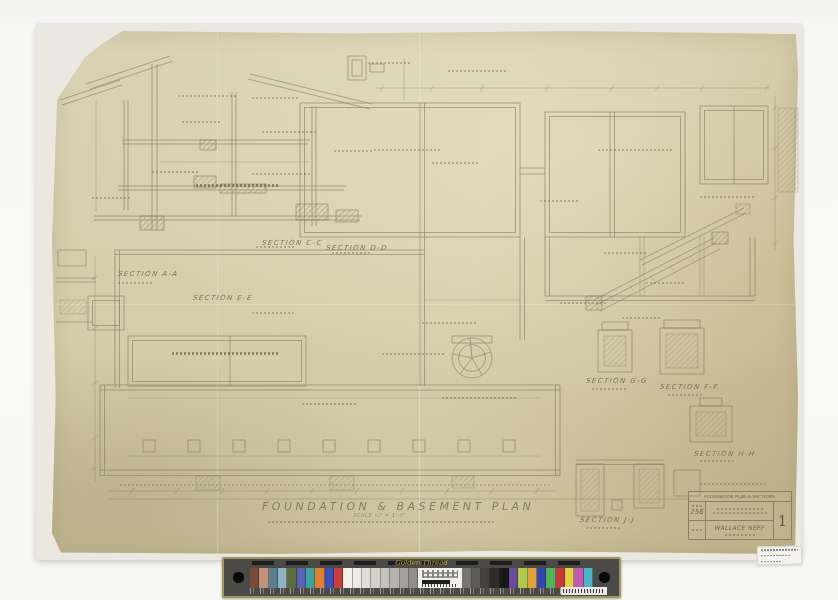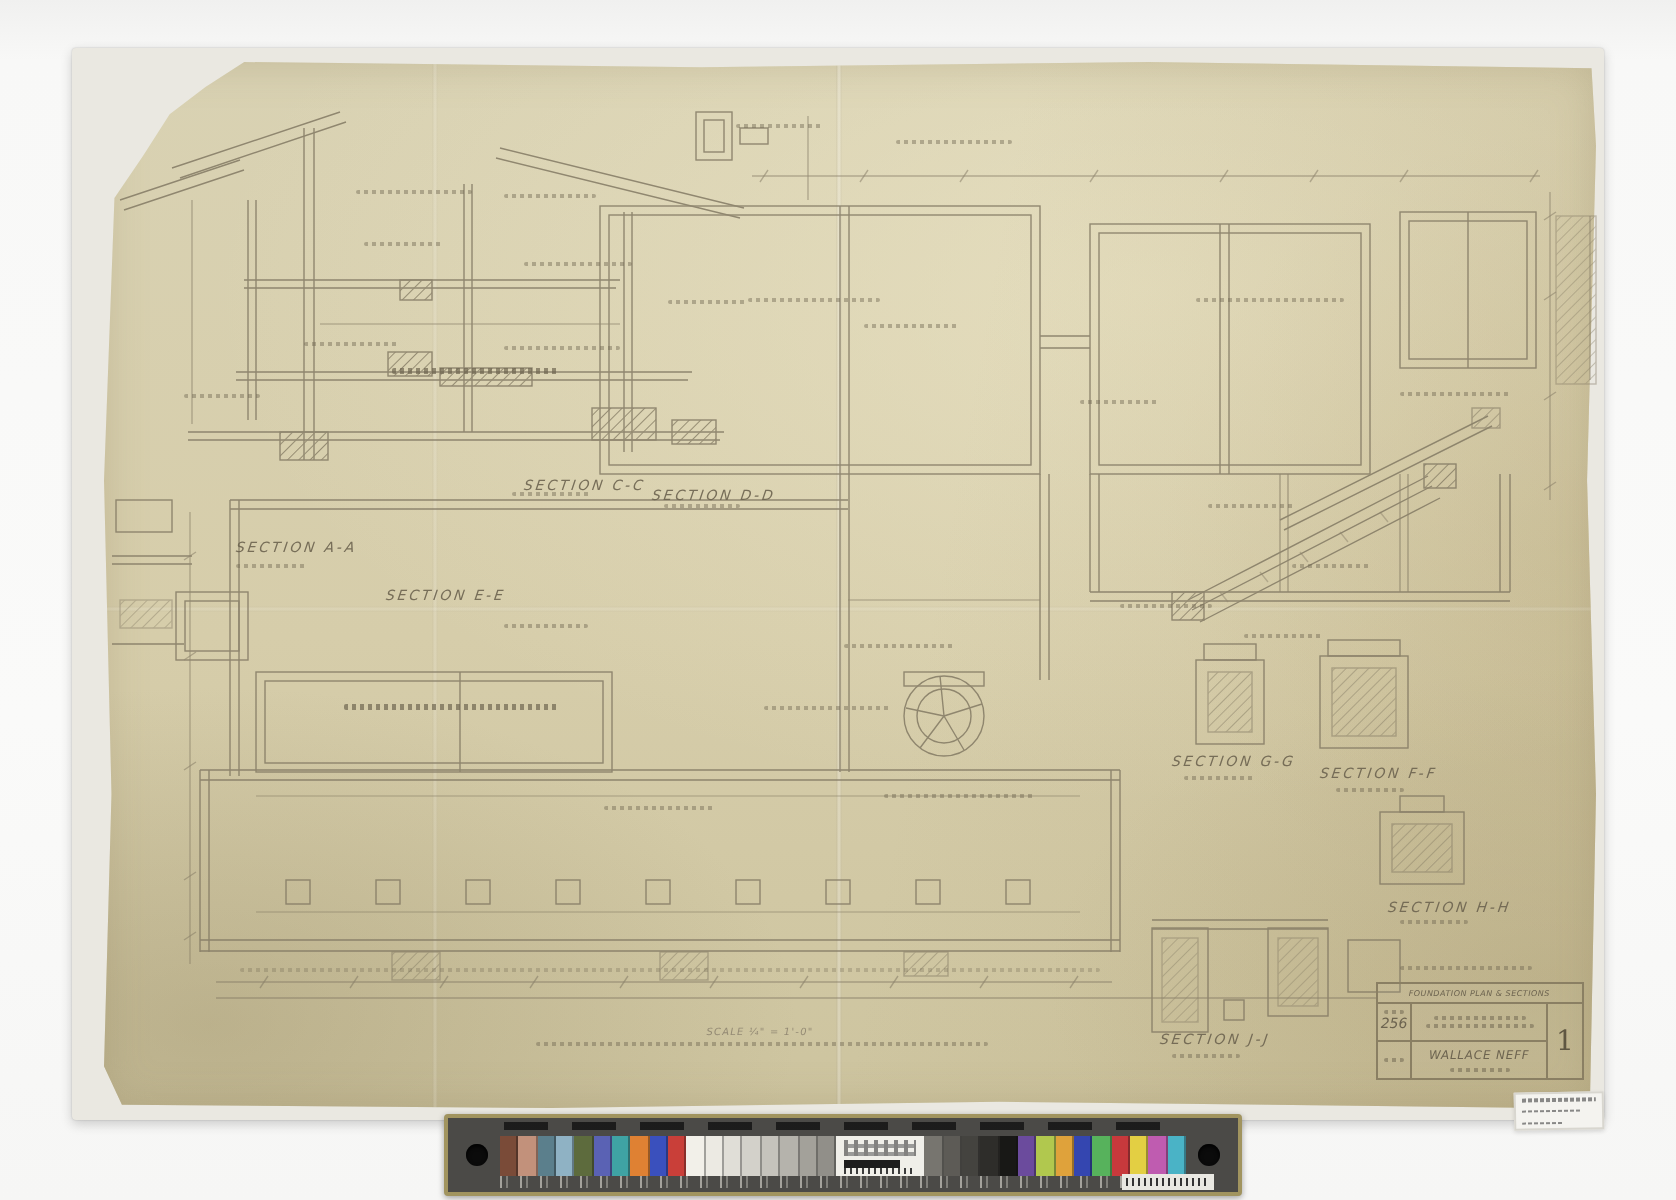--- a/index.html
+++ b/index.html
@@ -268,20 +268,21 @@
 
   <span class="slabel" style="left:118px; top:270px;">SECTION A-A</span>
   <span class="slabel" style="left:193px; top:294px;">SECTION E-E</span>
   <span class="slabel" style="left:262px; top:239px;">SECTION C-C</span>
   <span class="slabel" style="left:326px; top:244px;">SECTION D-D</span>
   <span class="slabel" style="left:586px; top:377px;">SECTION G-G</span>
   <span class="slabel" style="left:660px; top:383px;">SECTION F-F</span>
   <span class="slabel" style="left:694px; top:450px;">SECTION H-H</span>
   <span class="slabel" style="left:580px; top:516px;">SECTION J-J</span>
 
+  <div class="main-title">FOUNDATION &amp; BASEMENT PLAN</div>
   <div class="scale-note">SCALE  ¼" = 1'-0"</div>
 
   <div class="tblock">
     <div class="tb-head">
       <span>FOUNDATION PLAN &amp; SECTIONS</span>
     </div>
     <div class="tb-body">
       <div class="tb-grid">
         <div>
           <div class="tb-sq" style="width:10px;"></div>
@@ -304,20 +305,21 @@
   </div>
 
   <div class="sticker">
     <div class="ln"></div>
     <div class="ln" style="width:80%;"></div>
     <div class="ln" style="width:55%;"></div>
   </div>
 
   <div class="cbar">
     <div class="dashes"></div>
+    <div class="brand">Golden Thread</div>
     <div class="hole left"></div>
     <div class="hole right"></div>
     <div class="patch-row">
       <div class="patch-group pg-left">
           <div class="patch" style="background: rgb(122, 75, 56);"></div>
           <div class="patch" style="background: rgb(194, 145, 123);"></div>
           <div class="patch" style="background: rgb(91, 127, 140);"></div>
           <div class="patch" style="background: rgb(143, 178, 196);"></div>
           <div class="patch" style="background: rgb(93, 107, 61);"></div>
           <div class="patch" style="background: rgb(90, 98, 180);"></div>

